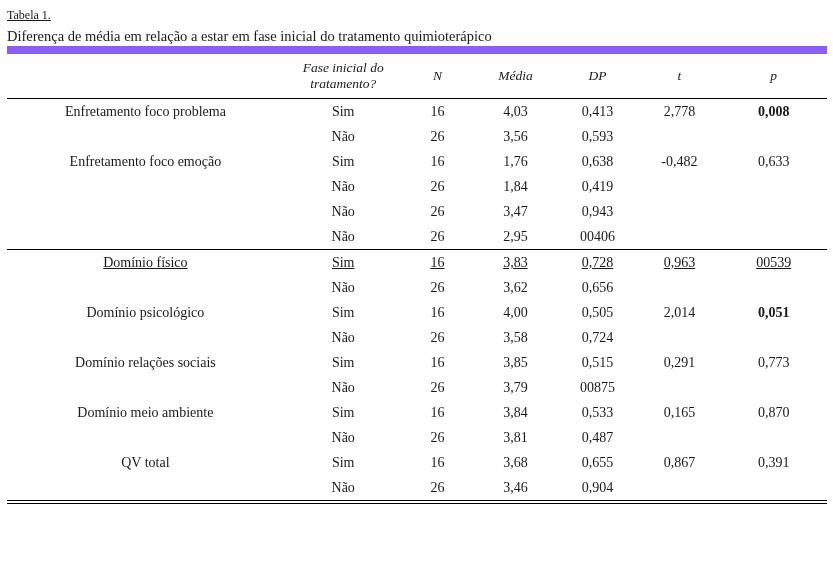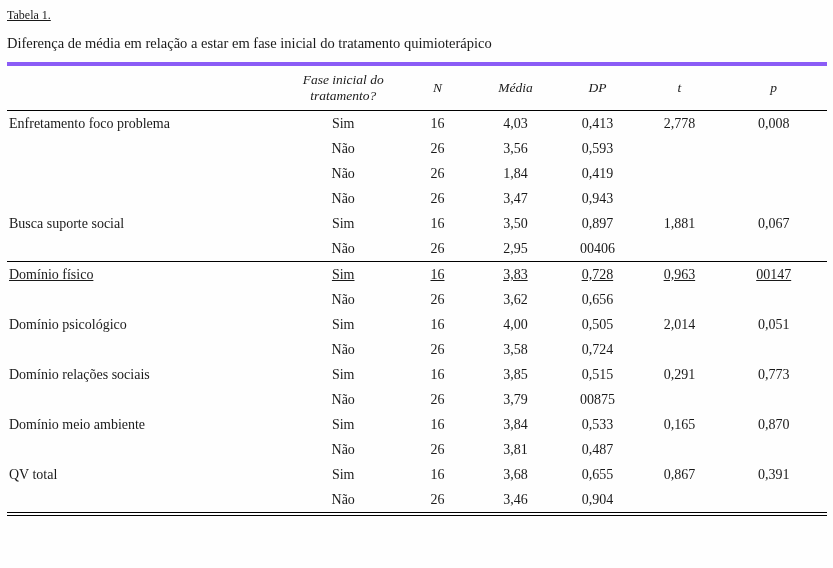--- a/index.html
+++ b/index.html
@@ -13,27 +13,26 @@
   }
   .page { padding: 6px 6px 0 7px; }
   .table-title {
     font-size: 12px;
     text-decoration: underline;
     line-height: 18px;
   }
   .table-caption {
     font-size: 14.5px;
     line-height: 20px;
-    margin-top: 9px;
+    margin-top: 2px;
   }
   table {
     width: 820px;
-    margin-top: 9px;
     border-collapse: collapse;
-    border-top: 4px solid #8b5cf6;
+    border-top: 8px solid #8b5cf6;
     border-bottom: 4px double #000;
     table-layout: fixed;
   }
   col.c-label { width: 34%; }
   col.c-fase  { width: 14%; }
   col.c-n     { width: 9%;  }
   col.c-media { width: 10%; }
   col.c-dp    { width: 10%; }
   col.c-t     { width: 10%; }
   col.c-p     { width: 13%; }
@@ -49,28 +48,28 @@
   }
   tbody td {
     font-size: 14px;
     line-height: 17px;
     padding: 4px 4px;
     text-align: center;
     vertical-align: middle;
     white-space: nowrap;
   }
   tbody td.col-label {
-    text-align: left;
+    text-align: center;
     padding-left: 2px;
   }
   tbody tr.section-start td {
     border-top: 1.2px solid #000;
     text-decoration: underline;
   }
-  td.bold { font-weight: normal; }
+  td.bold { font-weight: bold; }
 </style>
 </head>
 <body>
 
 <div class="page">
   <div class="table-title">Tabela 1.</div>
   <div class="table-caption">Diferença de média em relação a estar em fase inicial do tratamento quimioterápico</div>
 
   <table>
     <colgroup>
@@ -106,63 +105,63 @@
         <tr>
           <td class="col-label"></td>
           <td>Não</td>
           <td>26</td>
           <td>3,56</td>
           <td>0,593</td>
           <td></td>
           <td></td>
         </tr>
         <tr>
+          <td class="col-label">Enfretamento foco emoção</td>
+          <td>Sim</td>
+          <td>16</td>
+          <td>1,76</td>
+          <td>0,638</td>
+          <td>-0,482</td>
+          <td>0,633</td>
+        </tr>
+        <tr>
           <td class="col-label"></td>
           <td>Não</td>
           <td>26</td>
           <td>1,84</td>
           <td>0,419</td>
           <td></td>
           <td></td>
         </tr>
         <tr>
           <td class="col-label"></td>
           <td>Não</td>
           <td>26</td>
           <td>3,47</td>
           <td>0,943</td>
           <td></td>
           <td></td>
-        </tr>
-        <tr>
-          <td class="col-label">Busca suporte social</td>
-          <td>Sim</td>
-          <td>16</td>
-          <td>3,50</td>
-          <td>0,897</td>
-          <td>1,881</td>
-          <td>0,067</td>
         </tr>
         <tr>
           <td class="col-label"></td>
           <td>Não</td>
           <td>26</td>
           <td>2,95</td>
           <td>00406</td>
           <td></td>
           <td></td>
         </tr>
         <tr class="section-start">
           <td class="col-label">Domínio físico</td>
           <td>Sim</td>
           <td>16</td>
           <td>3,83</td>
           <td>0,728</td>
           <td>0,963</td>
-          <td>00147</td>
+          <td>00539</td>
         </tr>
         <tr>
           <td class="col-label"></td>
           <td>Não</td>
           <td>26</td>
           <td>3,62</td>
           <td>0,656</td>
           <td></td>
           <td></td>
         </tr>

